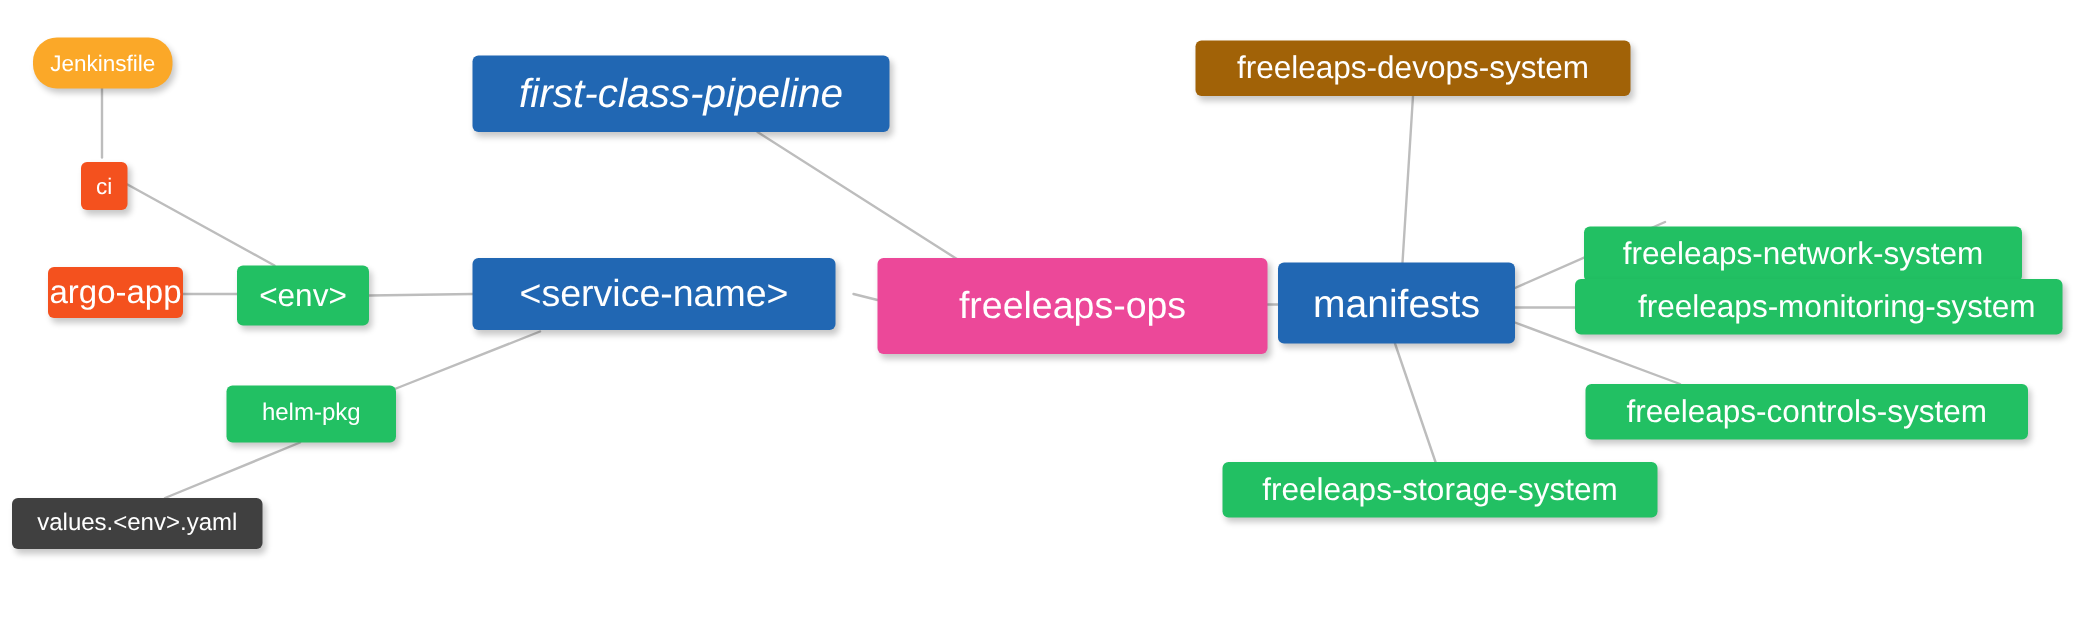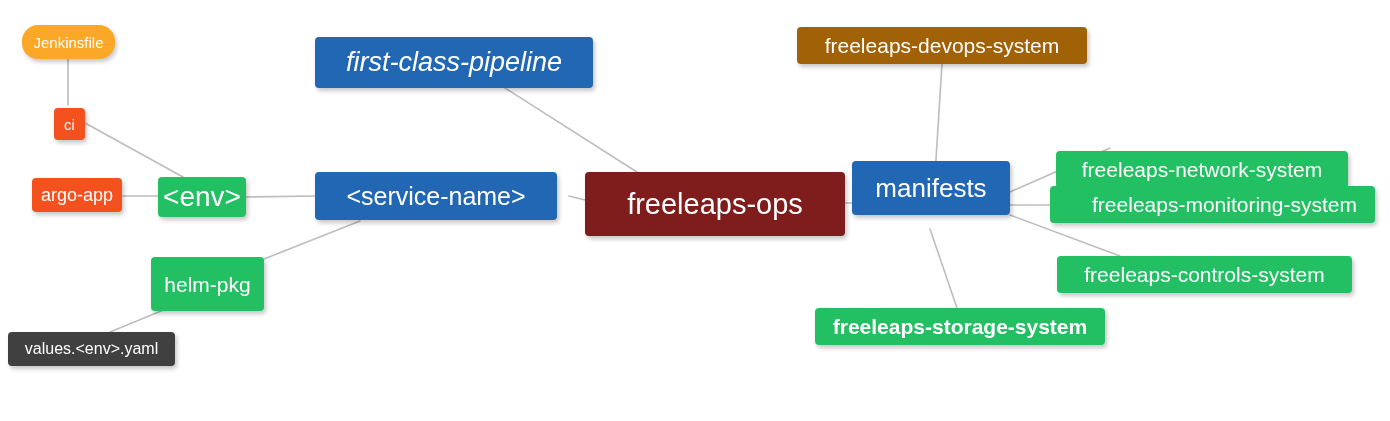--- a/index.html
+++ b/index.html
@@ -60,59 +60,59 @@
       <line x1="158" y1="196" x2="122" y2="196" stroke="#bdbdbd" stroke-width="1.6" stroke-linecap="round"></line>
       <line x1="68" y1="105" x2="68" y2="59" stroke="#bdbdbd" stroke-width="1.6" stroke-linecap="round"></line>
       <line x1="200" y1="295" x2="110" y2="332" stroke="#bdbdbd" stroke-width="1.6" stroke-linecap="round"></line>
       <line x1="935" y1="175" x2="942" y2="64" stroke="#bdbdbd" stroke-width="1.6" stroke-linecap="round"></line>
       <line x1="1010" y1="192" x2="1110" y2="148" stroke="#bdbdbd" stroke-width="1.6" stroke-linecap="round"></line>
       <line x1="1010" y1="205" x2="1050" y2="205" stroke="#bdbdbd" stroke-width="1.6" stroke-linecap="round"></line>
       <line x1="1010" y1="215" x2="1120" y2="256" stroke="#bdbdbd" stroke-width="1.6" stroke-linecap="round"></line>
       <line x1="930" y1="229" x2="957" y2="308" stroke="#bdbdbd" stroke-width="1.6" stroke-linecap="round"></line>
     </svg>
   <div id="node-layer">
-      <div class="node" style="left: 585px; top: 172px; width: 260px; height: 64px; background: #7f1d1d; font-size: 29px; justify-content: center;">
+      <div class="node" style="left: 585px; top: 172px; width: 260px; height: 64px; background: #ec4899; font-size: 25px; justify-content: center;">
         <span class="node-label">freeleaps-ops</span>
       </div>
       <div class="node" style="left: 315px; top: 37px; width: 278px; height: 51px; background: rgb(33, 103, 179); font-size: 27px; font-style: italic;">
         <span class="node-label">first-class-pipeline</span>
       </div>
       <div class="node" style="left: 315px; top: 172px; width: 242px; height: 48px; background: rgb(33, 103, 179); font-size: 25px;">
         <span class="node-label">&lt;service-name&gt;</span>
       </div>
-      <div class="node" style="left: 852px; top: 161px; width: 158px; height: 54px; background: rgb(33, 103, 179); font-size: 26px;">
+      <div class="node" style="left: 852px; top: 175px; width: 158px; height: 54px; background: rgb(33, 103, 179); font-size: 26px;">
         <span class="node-label">manifests</span>
       </div>
-      <div class="node" style="left: 158px; top: 177px; width: 88px; height: 40px; background: rgb(34, 192, 99); font-size: 28px;">
+      <div class="node" style="left: 158px; top: 177px; width: 88px; height: 40px; background: rgb(34, 192, 99); font-size: 21px;">
         <span class="node-label">&lt;env&gt;</span>
       </div>
-      <div class="node" style="left: 151px; top: 257px; width: 113px; height: 54px; background: rgb(34, 192, 99); font-size: 21px;">
+      <div class="node" style="left: 151px; top: 257px; width: 113px; height: 38px; background: rgb(34, 192, 99); font-size: 16px;">
         <span class="node-label">helm-pkg</span>
       </div>
       <div class="node" style="left: 22px; top: 25px; width: 93px; height: 34px; background: rgb(251, 168, 40); font-size: 15px; border-radius: 16px;">
         <span class="node-label">Jenkinsfile</span>
       </div>
       <div class="node" style="left: 54px; top: 108px; width: 31px; height: 32px; background: rgb(244, 81, 30); font-size: 15px;">
         <span class="node-label">ci</span>
       </div>
-      <div class="node" style="left: 32px; top: 178px; width: 90px; height: 34px; background: rgb(244, 81, 30); font-size: 18px;">
+      <div class="node" style="left: 32px; top: 178px; width: 90px; height: 34px; background: rgb(244, 81, 30); font-size: 22px;">
         <span class="node-label">argo-app</span>
       </div>
       <div class="node" style="left: 8px; top: 332px; width: 167px; height: 34px; background: #404040; font-size: 16px;">
         <span class="node-label">values.&lt;env&gt;.yaml</span>
       </div>
       <div class="node" style="left: 797px; top: 27px; width: 290px; height: 37px; background: #a16207; font-size: 21px;">
         <span class="node-label">freeleaps-devops-system</span>
       </div>
       <div class="node" style="left: 1056px; top: 111px; width: 292px; height: 37px; background: rgb(34, 192, 99); font-size: 21px; margin-top: 40px;">
         <span class="node-label">freeleaps-network-system</span>
       </div>
       <div class="node" style="left: 1050px; top: 186px; width: 325px; height: 37px; background: rgb(34, 192, 99); font-size: 21px; padding-left: 24px;">
         <span class="node-label">freeleaps-monitoring-system</span>
       </div>
       <div class="node" style="left: 1057px; top: 256px; width: 295px; height: 37px; background: rgb(34, 192, 99); font-size: 21px; justify-content: center;">
         <span class="node-label">freeleaps-controls-system</span>
       </div>
-      <div class="node" style="left: 815px; top: 308px; width: 290px; height: 37px; background: rgb(34, 192, 99); font-size: 21px; font-weight: bold;">
+      <div class="node" style="left: 815px; top: 308px; width: 290px; height: 37px; background: rgb(34, 192, 99); font-size: 21px;">
         <span class="node-label">freeleaps-storage-system</span>
       </div>
     </div>
 </div>
 
 </body></html>

